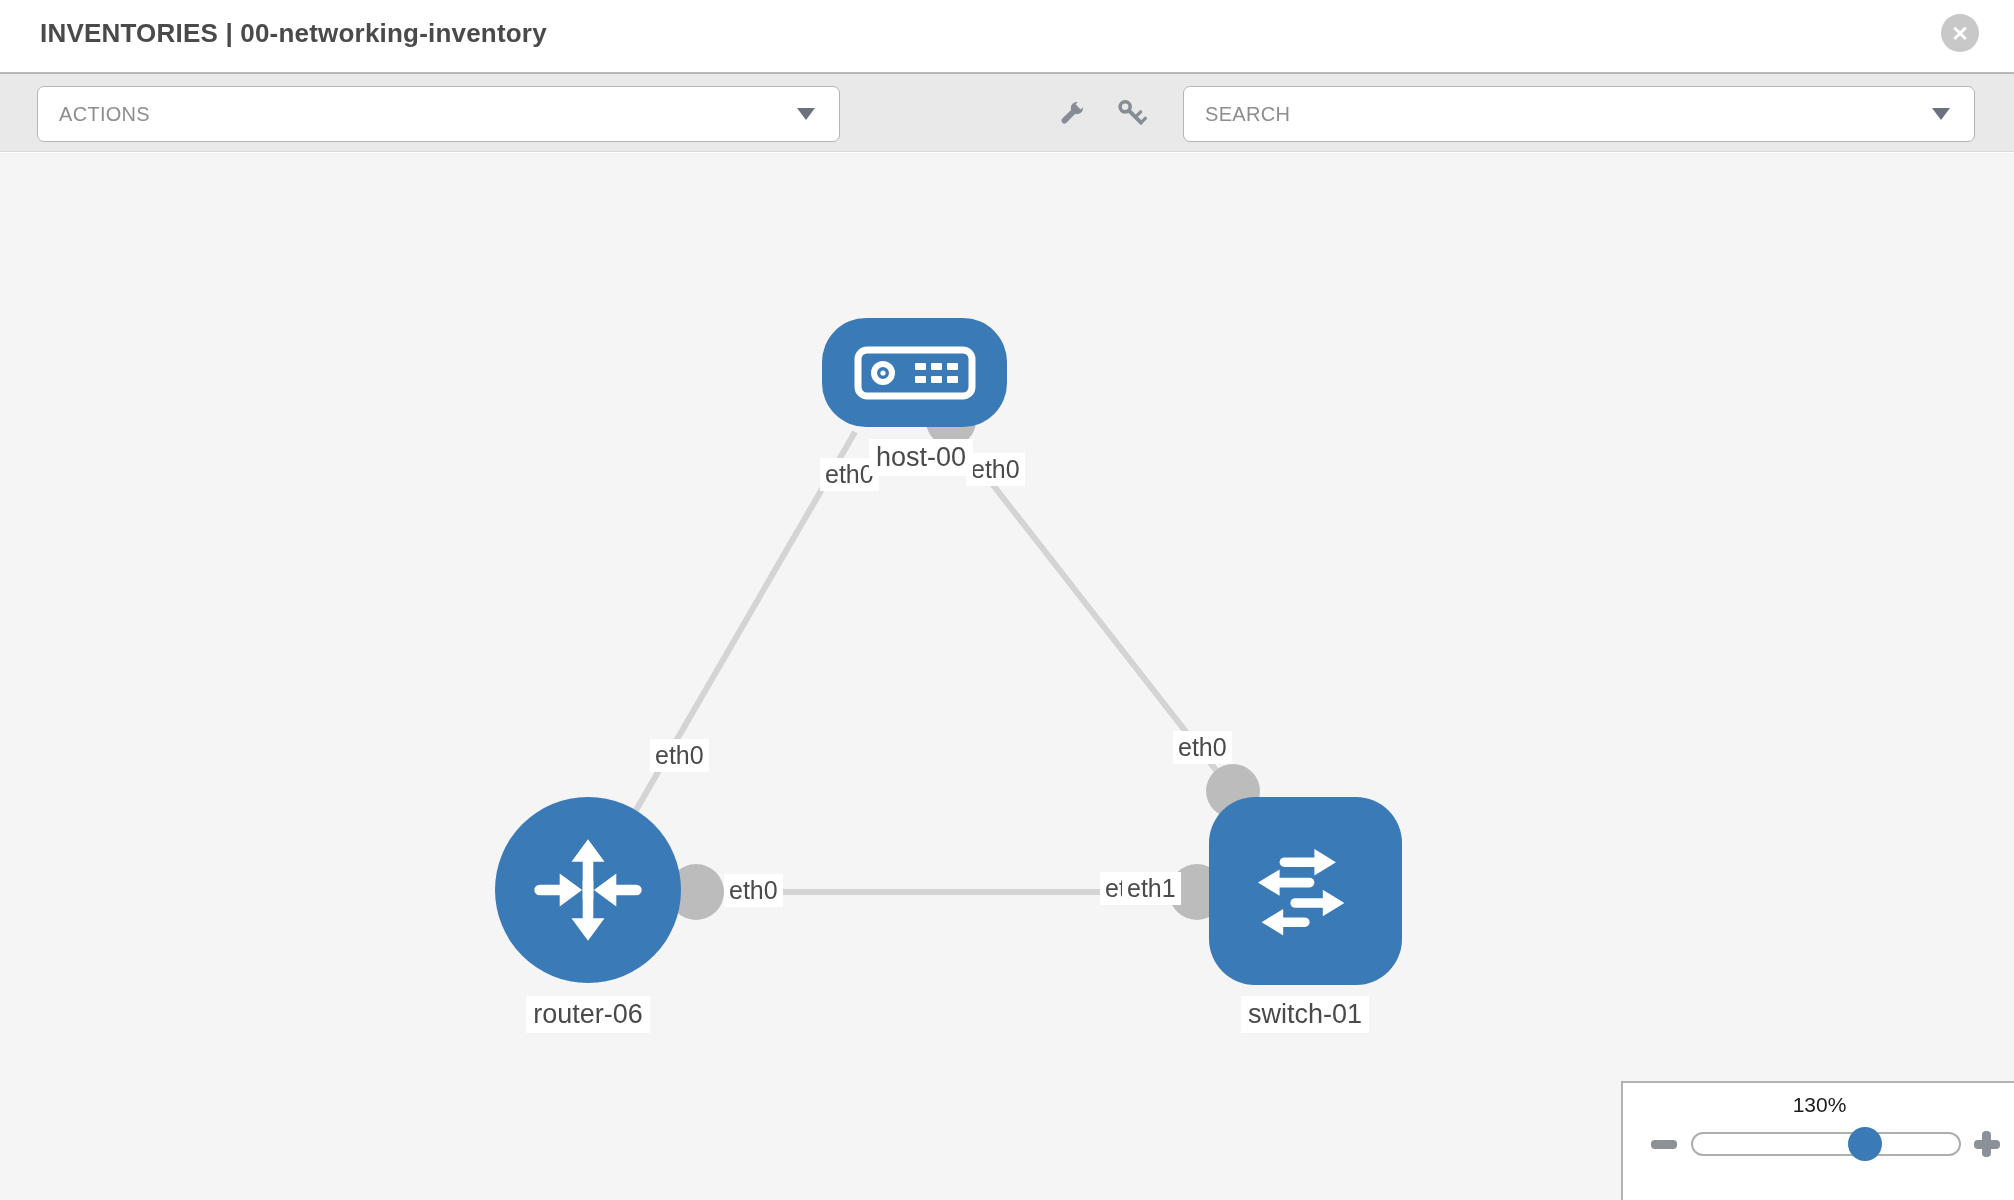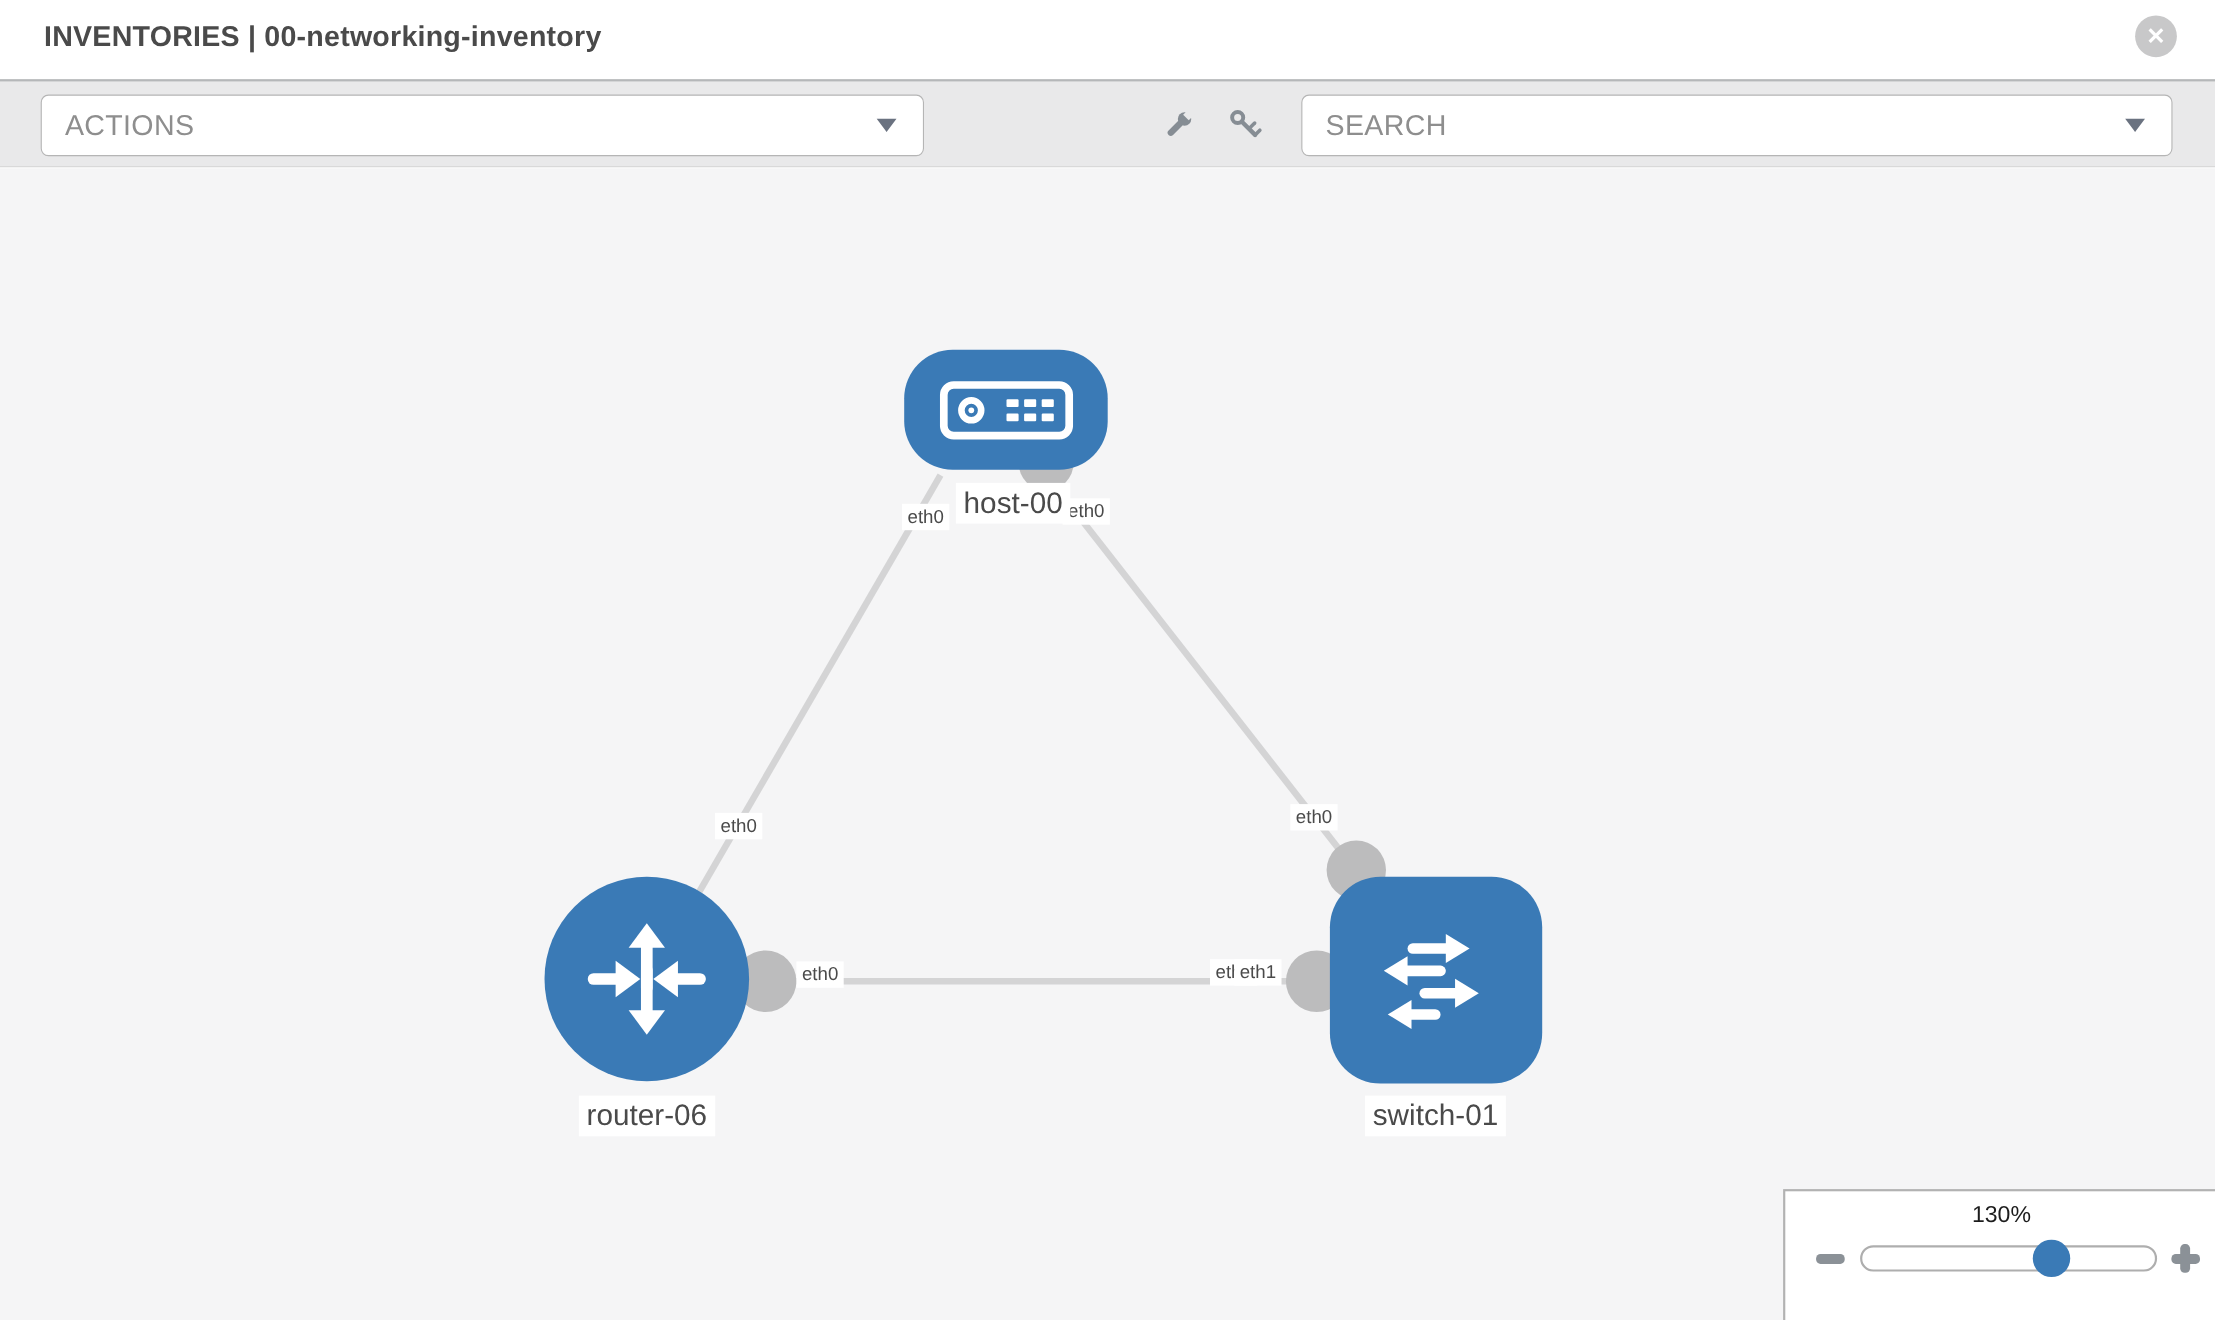--- a/index.html
+++ b/index.html
@@ -12,40 +12,40 @@
   .title { position:absolute; left:40px; top:18px; font-size:26px; font-weight:bold; color:#4a4a4a; letter-spacing:.2px; }
   .close-btn { position:absolute; left:1941px; top:14px; width:38px; height:38px; border-radius:50%;
                background:#c8c8c9; display:flex; align-items:center; justify-content:center; cursor:pointer; }
   .close-x { color:#fff; font-size:21px; font-weight:bold; line-height:1; }
 
   
   .toolbar { position:absolute; left:0; top:72px; width:2014px; height:80px; background:#e9e9ea;
              border-top:2px solid #b5b7b9; border-bottom:1px solid #d8d8d8; }
   .select { position:absolute; top:12px; height:56px; background:#fff; border:1px solid #b5b5b5;
             border-radius:7px; display:flex; align-items:center; cursor:pointer; }
-  .select .lbl { font-size:26px; color:#8e8e8e; padding-left:21px; letter-spacing:.3px; }
+  .select .lbl { font-size:20px; color:#8e8e8e; padding-left:21px; letter-spacing:.3px; }
   .caret { position:absolute; right:24px; top:21px; width:0; height:0;
            border-left:9px solid transparent; border-right:9px solid transparent; border-top:12px solid #6a7280; }
   .sel-actions { left:37px; width:803px; }
   .sel-search  { left:1183px; width:792px; }
   .iconbtn { position:absolute; top:22px; width:36px; height:36px; background:none; border:none; cursor:pointer; padding:0; }
   .iconbtn.wrench { left:1053px; }
   .iconbtn.key    { left:1114px; }
 
   
   .canvas { position:absolute; left:0; top:153px; width:2014px; height:1047px; background:#f5f5f6; }
   .links-svg { position:absolute; left:0; top:0; }
 
   .node { position:absolute; background:#3a7ab6; display:flex; align-items:center; justify-content:center; cursor:pointer; }
   .node-host   { left:822px;  top:165px; width:185px; height:109px; border-radius:44px; }
   .node-router { left:495px;  top:644px; width:186px; height:186px; border-radius:50%; }
   .node-switch { left:1209px; top:644px; width:193px; height:188px; border-radius:46px; }
 
   .chip { position:absolute; background:#fff; color:#4a4a4a; white-space:nowrap; }
-  .chip-if   { font-size:17px; padding:2px 5px; }
+  .chip-if   { font-size:25px; padding:2px 5px; }
   .chip-name { font-size:27px; padding:3px 7px;text-align:center; }
   .lbl-host        { left:869px;  top:286px; z-index:6; }
   .lbl-host-if-l   { left:820px;  top:305px; z-index:5; }
   .lbl-host-if-r   { left:966px;  top:300px; z-index:5; }
   .lbl-link-hr     { left:650px;  top:586px; z-index:5; }
   .lbl-link-hs     { left:1173px; top:578px; z-index:5; }
   .lbl-router-if   { left:724px;  top:721px; z-index:5; }
   .lbl-switch-if-b { left:1100px; top:719px; z-index:5; }
   .lbl-switch-if-f { left:1122px; top:719px; z-index:6; }
   .lbl-router { left:588px;  top:843px; transform:translateX(-50%); z-index:6; }

